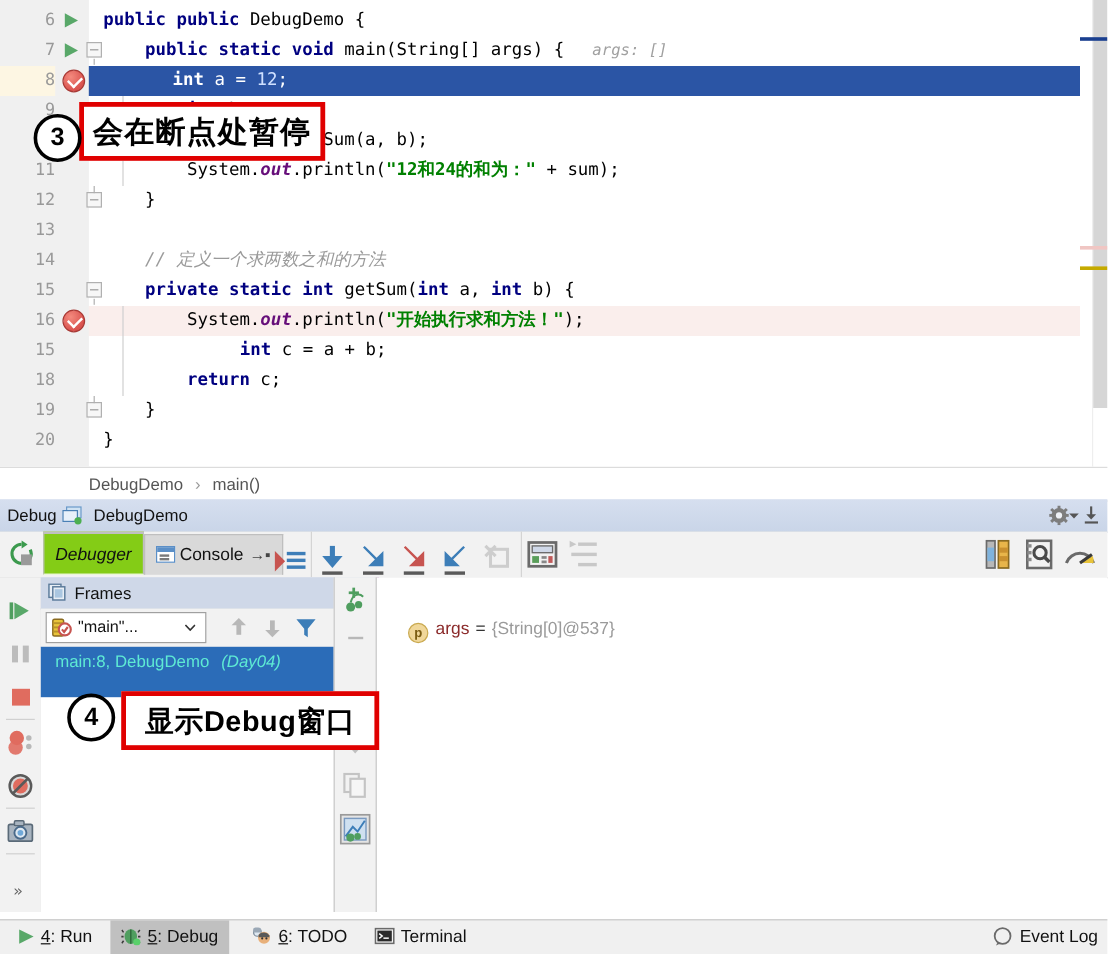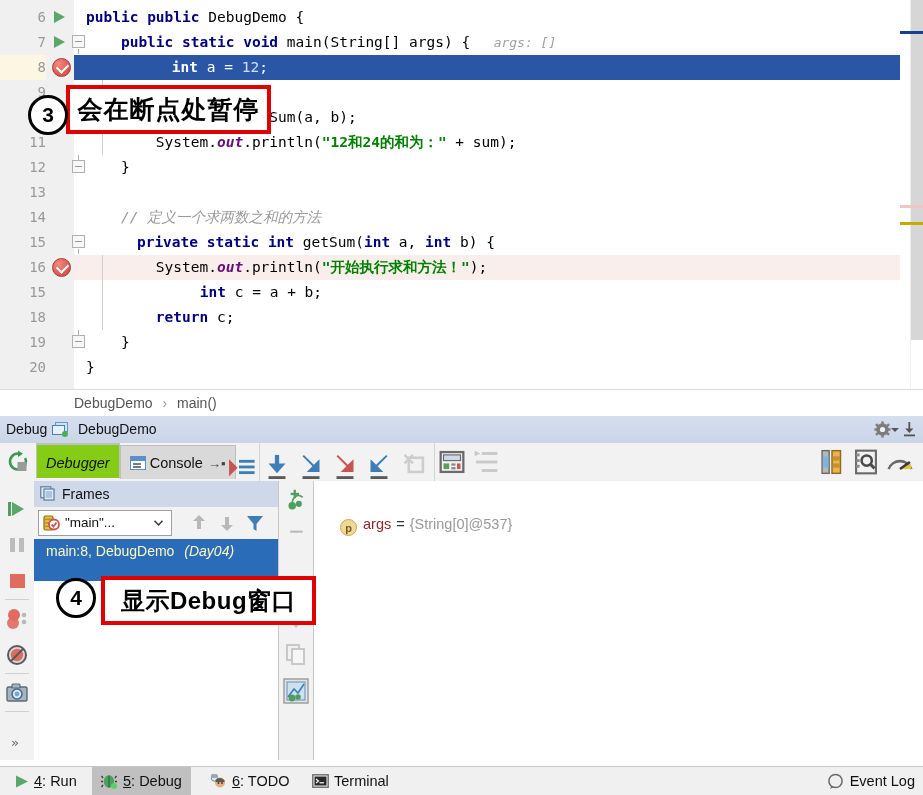--- a/index.html
+++ b/index.html
@@ -109,21 +109,21 @@
   .hdrpin{position:absolute;right:5px;top:4px;font-size:13px;color:#333;}
 
   .framestb{position:absolute;left:0;top:26px;right:0;height:32px;background:#f2f2f2;border-bottom:1px solid #d0d0d0;}
   .threadsel{position:absolute;left:4px;top:3px;width:134px;height:26px;background:#fff;border:1px solid #a0a0a0;box-sizing:border-box;}
   .threadsel .tl{position:absolute;left:26px;top:0;height:24px;line-height:24px;font-size:13.5px;color:#111;}
   .threadicon{position:absolute;left:4px;top:4px;width:17px;height:16px;}
   .selcaret{position:absolute;right:8px;top:9px;width:9px;height:6px;}
   .fbtn{position:absolute;top:4px;width:26px;height:24px;}
 
   .framelist{position:absolute;left:0;top:58px;right:0;bottom:0;background:#fff;}
-  .framerow{position:absolute;left:0;right:0;top:0;height:42px;line-height:25px;background:#2b6cb8;color:#fef9c3;font-size:14px;padding-left:12px;box-sizing:border-box;}
+  .framerow{position:absolute;left:0;right:0;top:0;height:42px;line-height:25px;background:#2b6cb8;color:#5eead4;font-size:14px;padding-left:12px;box-sizing:border-box;}
   .framerow i{font-style:italic;}
 
   .varspanel{position:absolute;left:312px;top:481px;width:611px;height:279px;background:#fff;}
   .varsbody{position:absolute;left:0;top:26px;right:0;bottom:0;background:#fff;}
   .varrow{position:absolute;left:28px;top:6px;height:22px;line-height:22px;font-size:14.5px;}
   .pbadge{display:inline-block;width:17px;height:17px;border-radius:50%;background:#f0d79a;border:1px solid #c9a council;border:1px solid #c9a94f;
       color:#7a5c12;font-size:11px;text-align:center;line-height:16px;vertical-align:-3px;margin-right:6px;font-weight:bold;box-sizing:border-box;}
   .vname{color:#8b2a2a;}
   .veq{color:#333;}
   .vval{color:#9a9a9a;}
@@ -169,21 +169,21 @@
           <div class="ln">7</div>
         </div>
         <div class="gicon" style="top: 30px;">
           <div class="runtri"></div>
         </div>
         <div class="gicon" style="top: 30px; left: 58px;">
           <div class="fold open"></div>
         </div>
         <div class="row ln-cur" style="top: 55px; left: 0px; width: 46px;"></div>
         <div class="row sel-row" style="top: 55px; left: 74px; right: 23px;">
-          <div class="code" style="padding-left: 28px;"><span>        </span><span class="kw">int</span><span> a = </span><span class="num">12</span><span>;</span></div>
+          <div class="code" style="padding-left: 0;"><span>        </span><span class="kw">int</span><span> a = </span><span class="num">12</span><span>;</span></div>
         </div>
         <div class="row" style="top: 55px; left: 0px; width: 46px;">
           <div class="ln">8</div>
         </div>
         <div class="gicon" style="top: 55px;">
           <div class="bp"></div>
         </div>
         <div class="row" style="top: 80px; left: 74px; right: 23px; background: transparent;">
           <div class="code" style="padding-left: 12px;"><span>        </span><span class="kw">int</span><span> b = </span><span class="num">24</span><span>;</span></div>
         </div>
@@ -220,21 +220,21 @@
         <div class="row" style="top: 180px; left: 0px; width: 46px;">
           <div class="ln">13</div>
         </div>
         <div class="row" style="top: 205px; left: 74px; right: 23px; background: transparent;">
           <div class="code" style="padding-left: 12px;"><span>    </span><span class="cmt">// 定义一个求两数之和的方法</span></div>
         </div>
         <div class="row" style="top: 205px; left: 0px; width: 46px;">
           <div class="ln">14</div>
         </div>
         <div class="row" style="top: 230px; left: 74px; right: 23px; background: transparent;">
-          <div class="code" style="padding-left: 28px;"><span>    </span><span class="kw">private</span><span> </span><span class="kw">static</span><span> </span><span class="kw">int</span><span> getSum(</span><span class="kw">int</span><span> a, </span><span class="kw">int</span><span> b) {</span></div>
+          <div class="code" style="padding-left: 12px;"><span>    </span><span class="kw">private</span><span> </span><span class="kw">static</span><span> </span><span class="kw">int</span><span> getSum(</span><span class="kw">int</span><span> a, </span><span class="kw">int</span><span> b) {</span></div>
         </div>
         <div class="row" style="top: 230px; left: 0px; width: 46px;">
           <div class="ln">15</div>
         </div>
         <div class="gicon" style="top: 230px; left: 58px;">
           <div class="fold open"></div>
         </div>
         <div class="row bp-row" style="top: 255px; left: 74px; right: 23px;">
           <div class="code" style="padding-left: 12px;"><span>        System.</span><span class="fld">out</span><span>.println(</span><span class="str">"开始执行求和方法！"</span><span>);</span></div>
         </div>

